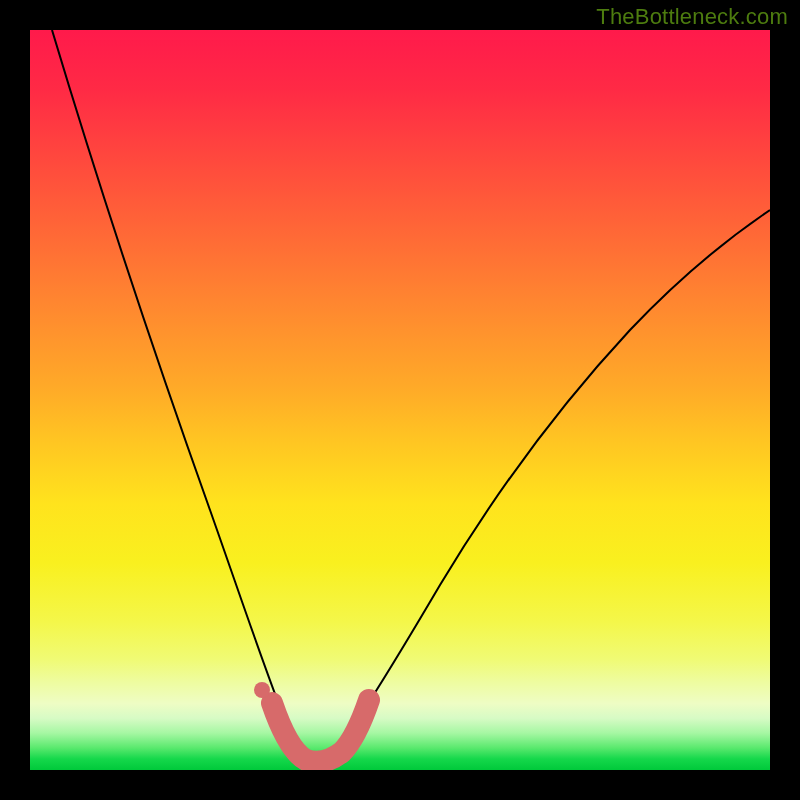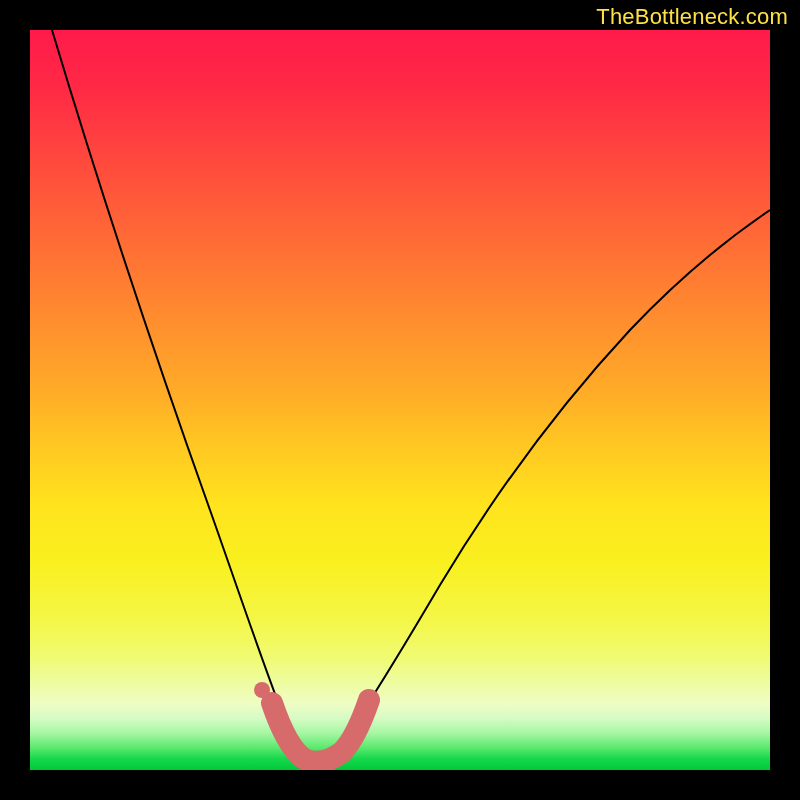--- a/index.html
+++ b/index.html
@@ -14,21 +14,21 @@
   .outer {
     width: 800px;
     height: 800px;
     position: relative;
     background: #000;
   }
   .watermark {
     position: absolute;
     top: 4px;
     right: 12px;
-    color: #fde047;
+    color: #4d7c0f;
     font-size: 22px;
     font-weight: 500;
     letter-spacing: 0.2px;
     user-select: none;
   }
   .plot-frame {
     position: absolute;
     left: 30px;
     top: 30px;
     width: 740px;

